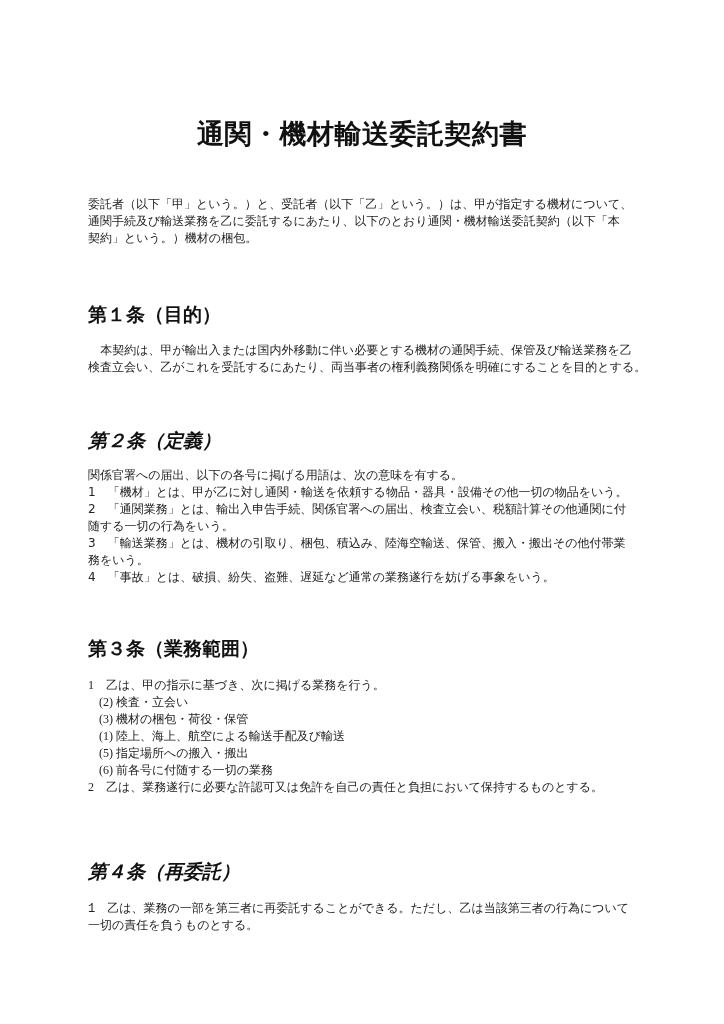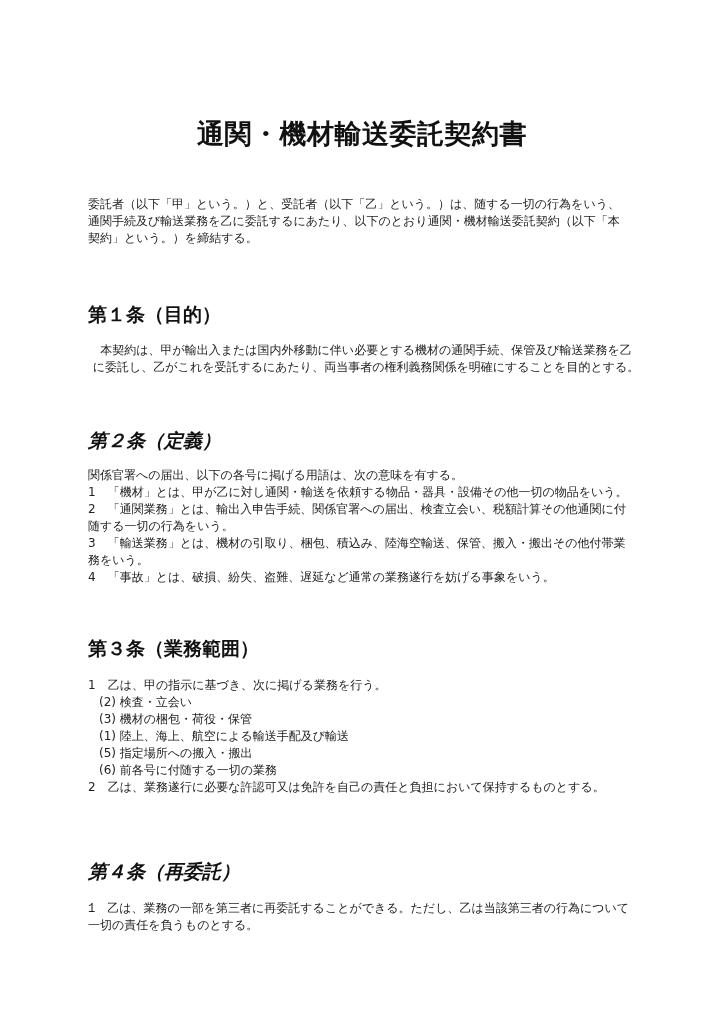--- a/index.html
+++ b/index.html
@@ -56,44 +56,44 @@
     }
   </style>
 </head>
 <body>
 
 <div class="page">
 
   <div class="doc-title">通関・機材輸送委託契約書</div>
 
   <div class="para" style="top:196px;">
-    <span class="line">委託者（以下「甲」という。）と、受託者（以下「乙」という。）は、随する一切の行為をいう、</span>
+    <span class="line">委託者（以下「甲」という。）と、受託者（以下「乙」という。）は、甲が指定する機材について、</span>
     <span class="line">通関手続及び輸送業務を乙に委託するにあたり、以下のとおり通関・機材輸送委託契約（以下「本</span>
-    <span class="line">契約」という。）を締結する。</span>
+    <span class="line">契約」という。）機材の梱包。</span>
   </div>
 
   <div class="heading" style="top:302px;">第１条（目的）</div>
   <div class="para" style="top:342px;text-align:center;">
     <span class="line">本契約は、甲が輸出入または国内外移動に伴い必要とする機材の通関手続、保管及び輸送業務を乙</span>
-    <span class="line">に委託し、乙がこれを受託するにあたり、両当事者の権利義務関係を明確にすることを目的とする。</span>
+    <span class="line">検査立会い、乙がこれを受託するにあたり、両当事者の権利義務関係を明確にすることを目的とする。</span>
   </div>
 
   <div class="heading" style="top:428px;font-style:italic;">第２条（定義）</div>
   <div class="para" style="top:467px;">
     <span class="line">関係官署への届出、以下の各号に掲げる用語は、次の意味を有する。</span>
     <span class="line">1　「機材」とは、甲が乙に対し通関・輸送を依頼する物品・器具・設備その他一切の物品をいう。</span>
     <span class="line">2　「通関業務」とは、輸出入申告手続、関係官署への届出、検査立会い、税額計算その他通関に付</span>
     <span class="line">随する一切の行為をいう。</span>
     <span class="line">3　「輸送業務」とは、機材の引取り、梱包、積込み、陸海空輸送、保管、搬入・搬出その他付帯業</span>
     <span class="line">務をいう。</span>
     <span class="line">4　「事故」とは、破損、紛失、盗難、遅延など通常の業務遂行を妨げる事象をいう。</span>
   </div>
 
   <div class="heading" style="top:636px;">第３条（業務範囲）</div>
-  <div class="para" style="top:677px;">
+  <div class="para" style="top:677px;font-family:Liberation Serif, serif;">
     <span class="line">1　乙は、甲の指示に基づき、次に掲げる業務を行う。</span>
     <span class="line sub">(2) 検査・立会い</span>
     <span class="line sub">(3) 機材の梱包・荷役・保管</span>
     <span class="line sub">(1) 陸上、海上、航空による輸送手配及び輸送</span>
     <span class="line sub">(5) 指定場所への搬入・搬出</span>
     <span class="line sub">(6) 前各号に付随する一切の業務</span>
     <span class="line">2　乙は、業務遂行に必要な許認可又は免許を自己の責任と負担において保持するものとする。</span>
   </div>
 
   <div class="heading" style="top:859px;font-style:italic;">第４条（再委託）</div>

